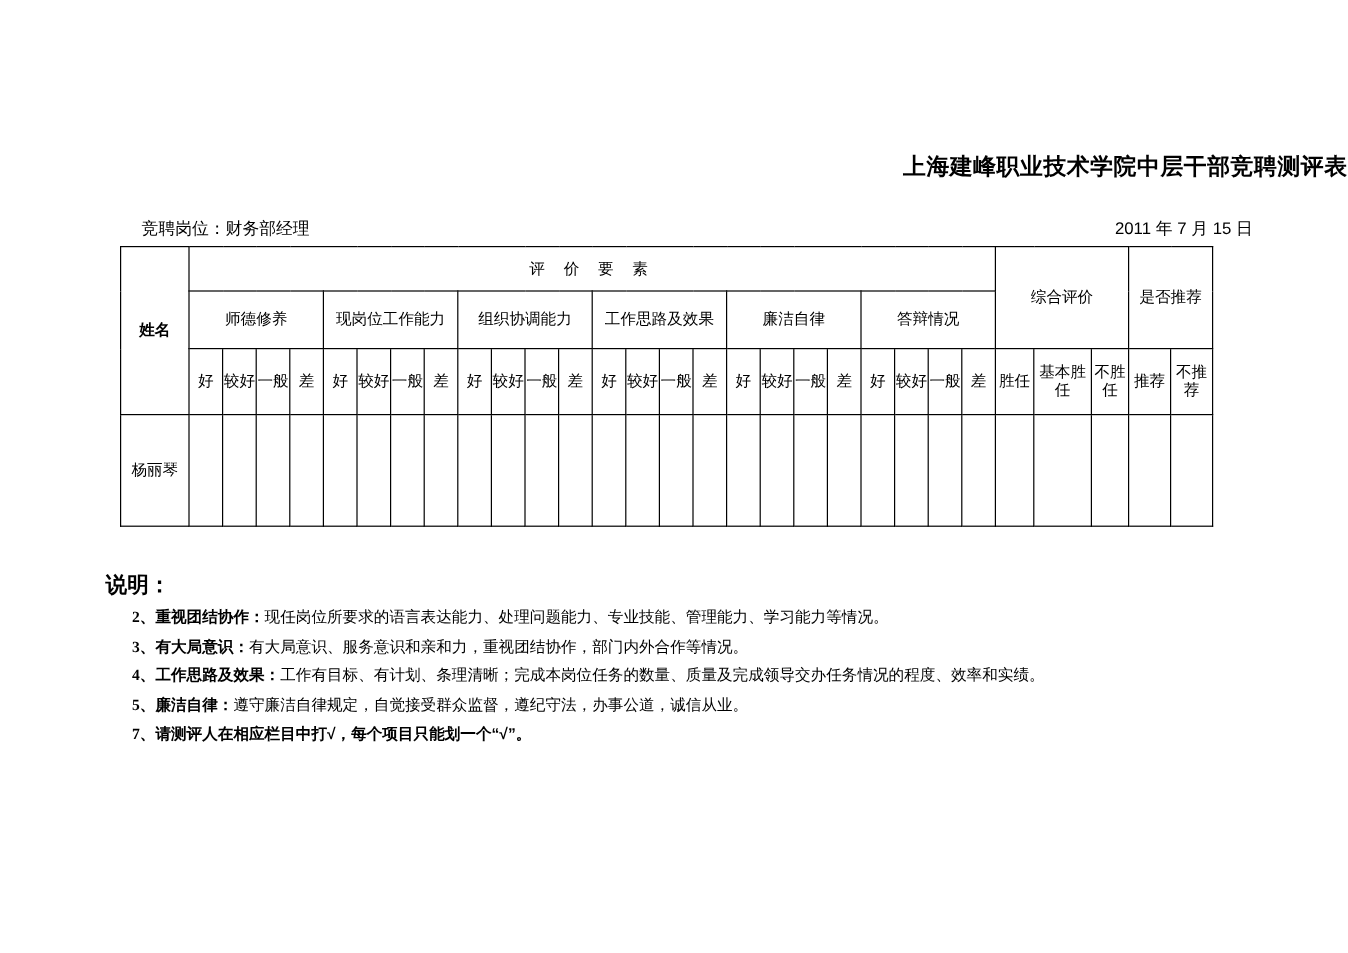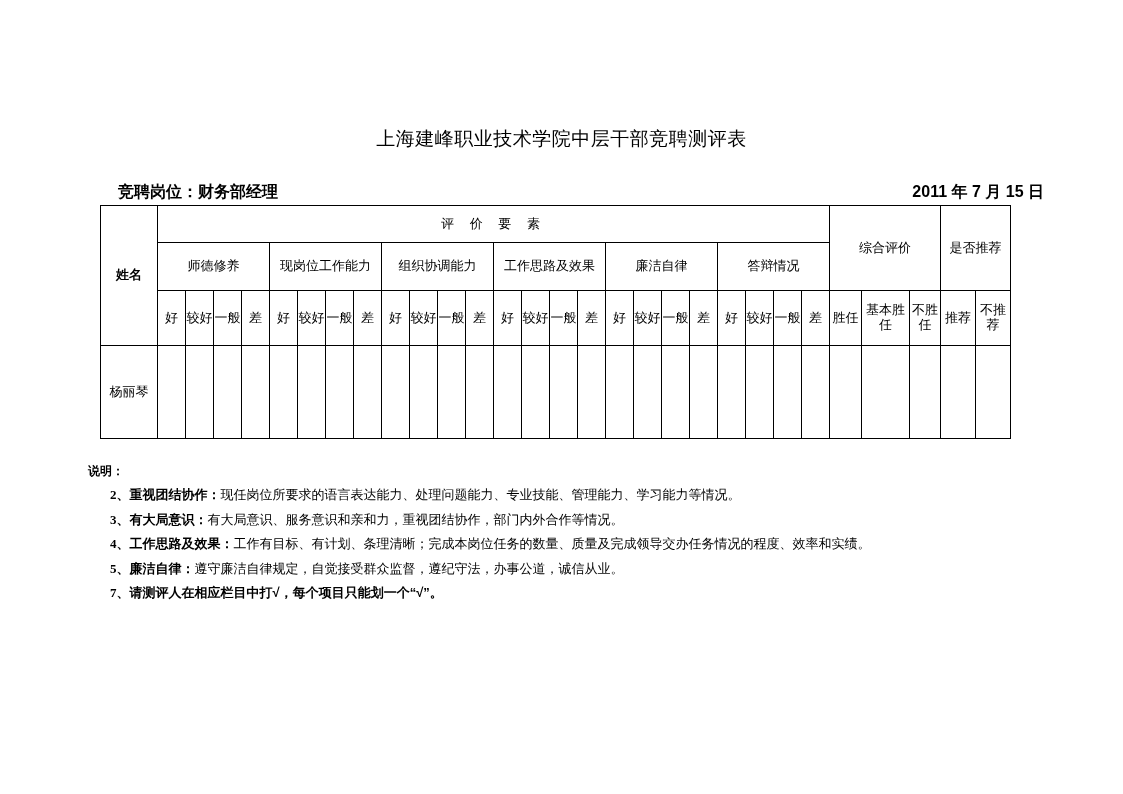--- a/index.html
+++ b/index.html
@@ -22,35 +22,35 @@
     width: 1123px;
     height: 794px;
   }
 
   
   .doc-title {
     position: absolute;
     left: 0;
     top: 126px;
     width: 1123px;
-    text-align: center;
+    text-align: right;
     font-size: 19px;
-    font-weight: normal;
+    font-weight: bold;
     letter-spacing: 0.5px;
   }
 
   
   .meta-row {
     position: absolute;
     left: 118px;
     top: 182px;
     width: 926px;
     height: 20px;
-    font-size: 16px;
-    font-weight: bold;
+    font-size: 14px;
+    font-weight: normal;
   }
   .meta-position {
     position: absolute;
     left: 0;
     top: 0;
     white-space: nowrap;
   }
   .meta-date {
     position: absolute;
     right: 0;
@@ -102,23 +102,23 @@
   .shifou    { font-size: 14px; font-weight: bold; line-height: 1.1; margin-left: 25px; }
 
   
   .notes {
     position: absolute;
     left: 88px;
     top: 463px;
     width: 1000px;
   }
   .notes-head {
-    font-size: 12px;
-    font-weight: bold;
-    margin: 0 0 7px 0;
+    font-size: 18px;
+    font-weight: bold;
+    margin: 12px 0 7px 0;
   }
   .note-item {
     font-size: 13px;
     margin: 0 0 9px 22px;
     white-space: nowrap;
     line-height: 1.2;
   }
   .note-item .lead {
     font-weight: bold;
   }

